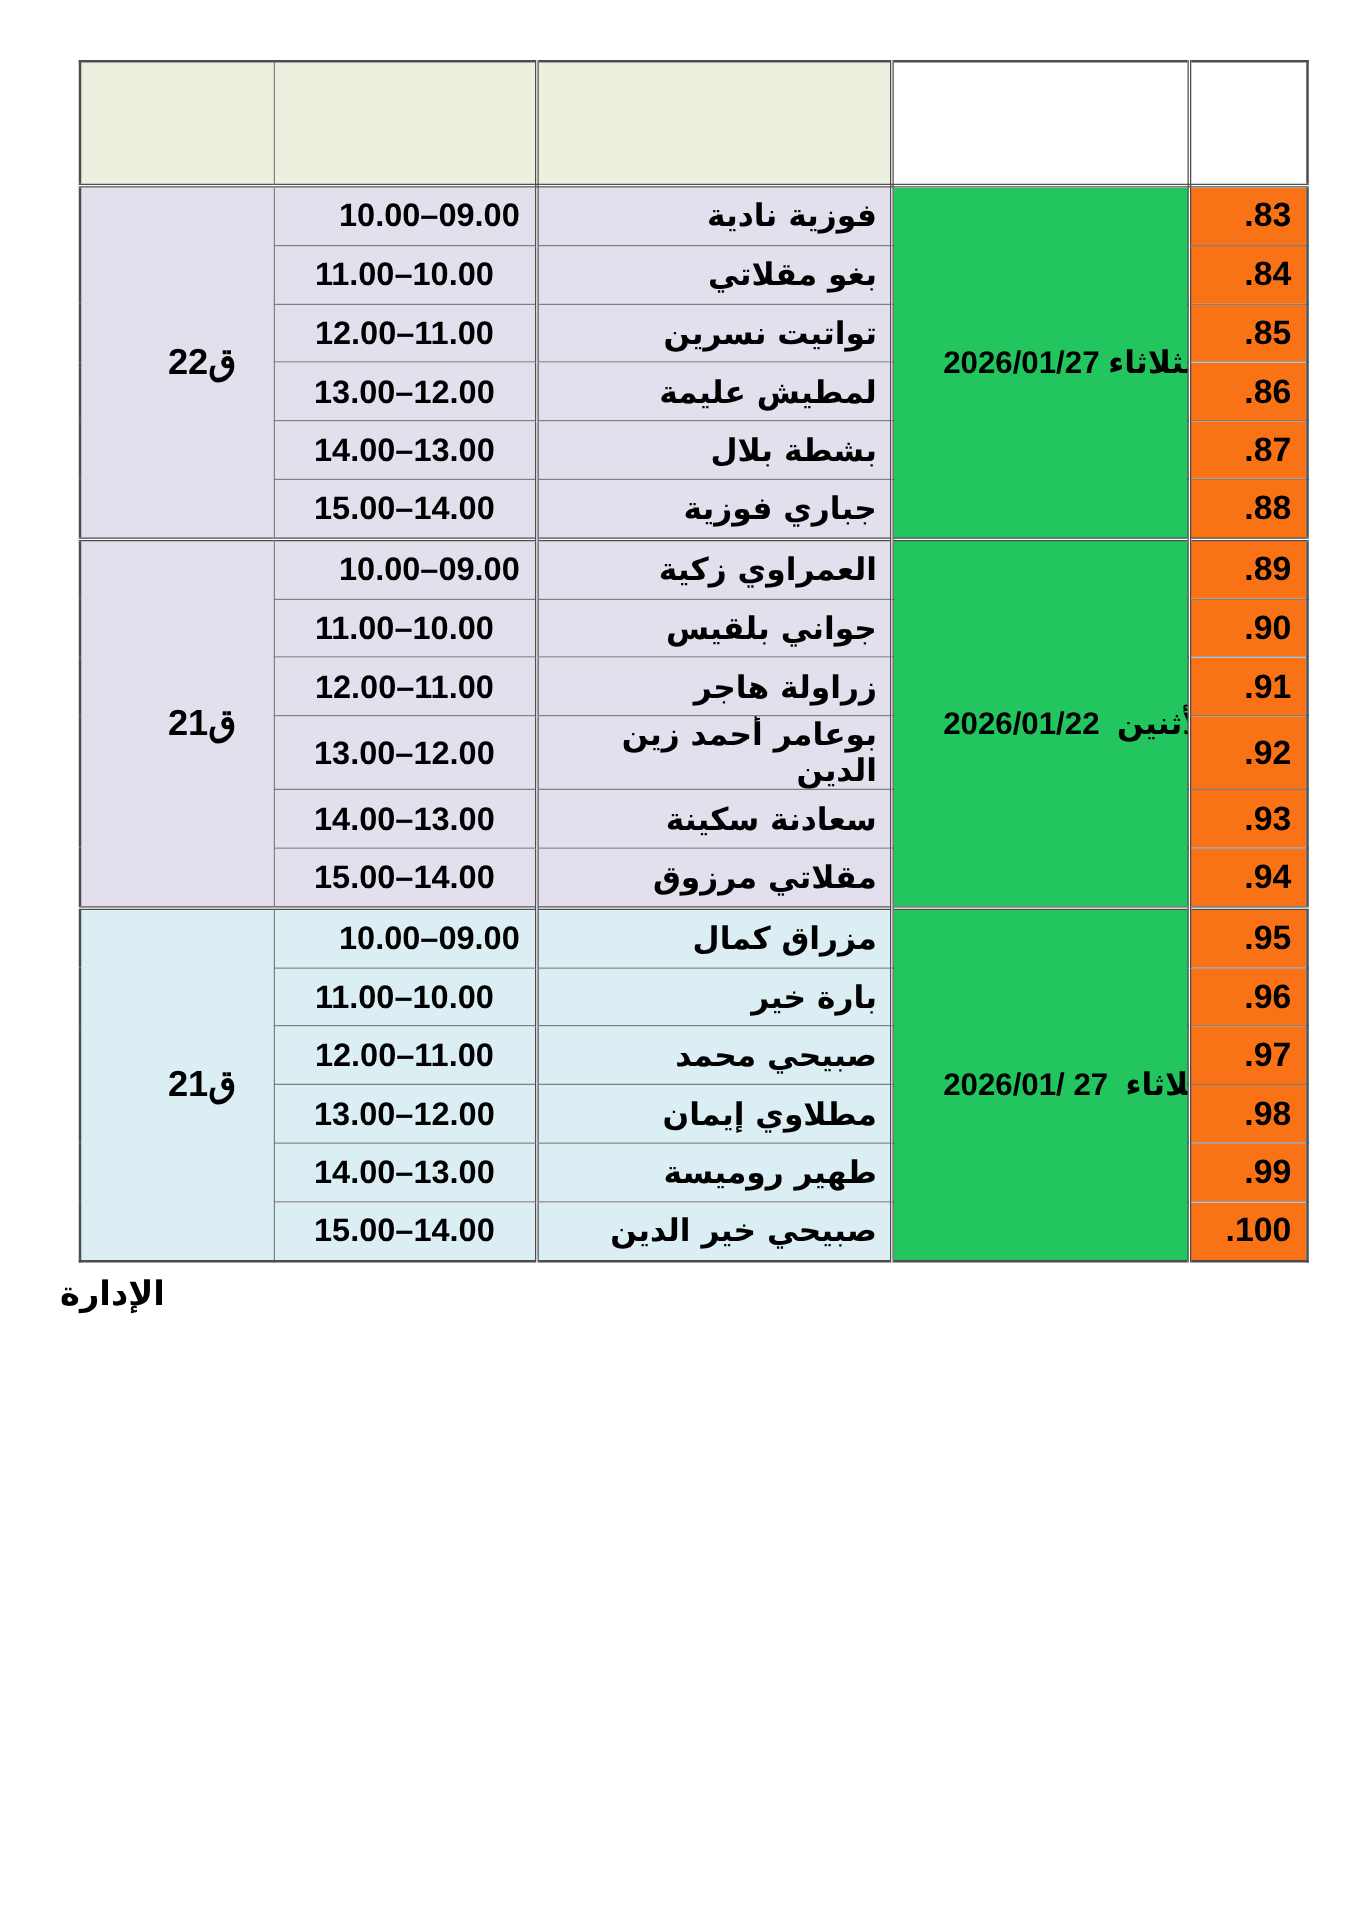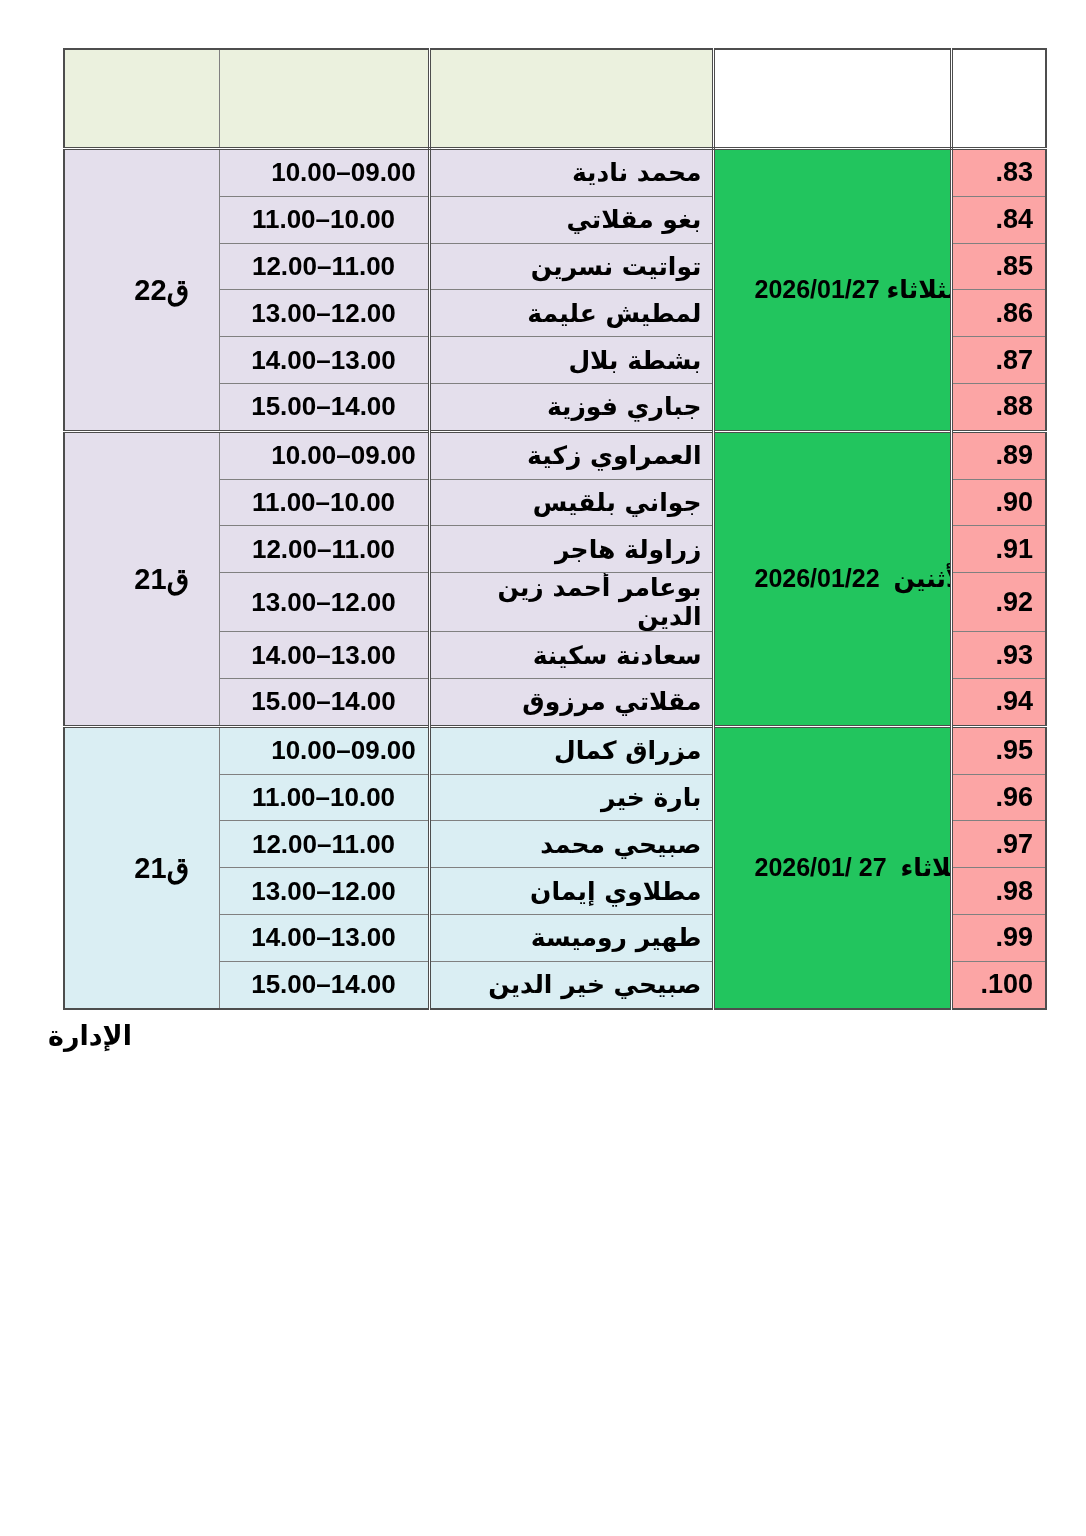--- a/index.html
+++ b/index.html
@@ -39,21 +39,21 @@
   
   .h.green{background:var(--header_bg,#EBF1DE);}
   .h.white{background:#ffffff;}
   .bg1{background:var(--group1_bg,#E4DFEC);}
   .bg2{background:var(--group2_bg,#E4DFEC);}
   .bg3{background:var(--group3_bg,#DAEEF3);}
   
   td.num{
     direction:ltr;text-align:right;
     font-weight:bold;font-size:27px;
-    padding-right:12px;background:#fca5a5;
+    padding-right:12px;background:#f97316;
     font-family:"Liberation Sans","DejaVu Sans",sans-serif;
   }
   td.date{
     direction:ltr;text-align:center;
     font-weight:bold;font-size:25px;
     white-space:pre;background:#22c55e;
     font-family:"Liberation Sans","DejaVu Sans",sans-serif;
   }
   td.name{
     direction:rtl;text-align:right;
@@ -99,21 +99,21 @@
       <td class="h white num"></td>
       <td class="h white date"></td>
       <td class="h green name"></td>
       <td class="h green time"></td>
       <td class="h green room"></td>
     </tr>
 
     <tr class="dr gs">
       <td class="num">.83</td>
       <td class="date" rowspan="6">2026/01/27 الثلاثاء</td>
-      <td class="name bg1">محمد نادية</td>
+      <td class="name bg1">فوزية نادية</td>
       <td class="time bg1">10.00–09.00</td>
       <td class="room bg1" rowspan="6">22ق</td>
     </tr>
     <tr class="dr">
       <td class="num">.84</td>
       <td class="name bg1">بغو مقلاتي</td>
       <td class="time bg1">11.00–10.00</td>
     </tr>
     <tr class="dr">
       <td class="num">.85</td>

